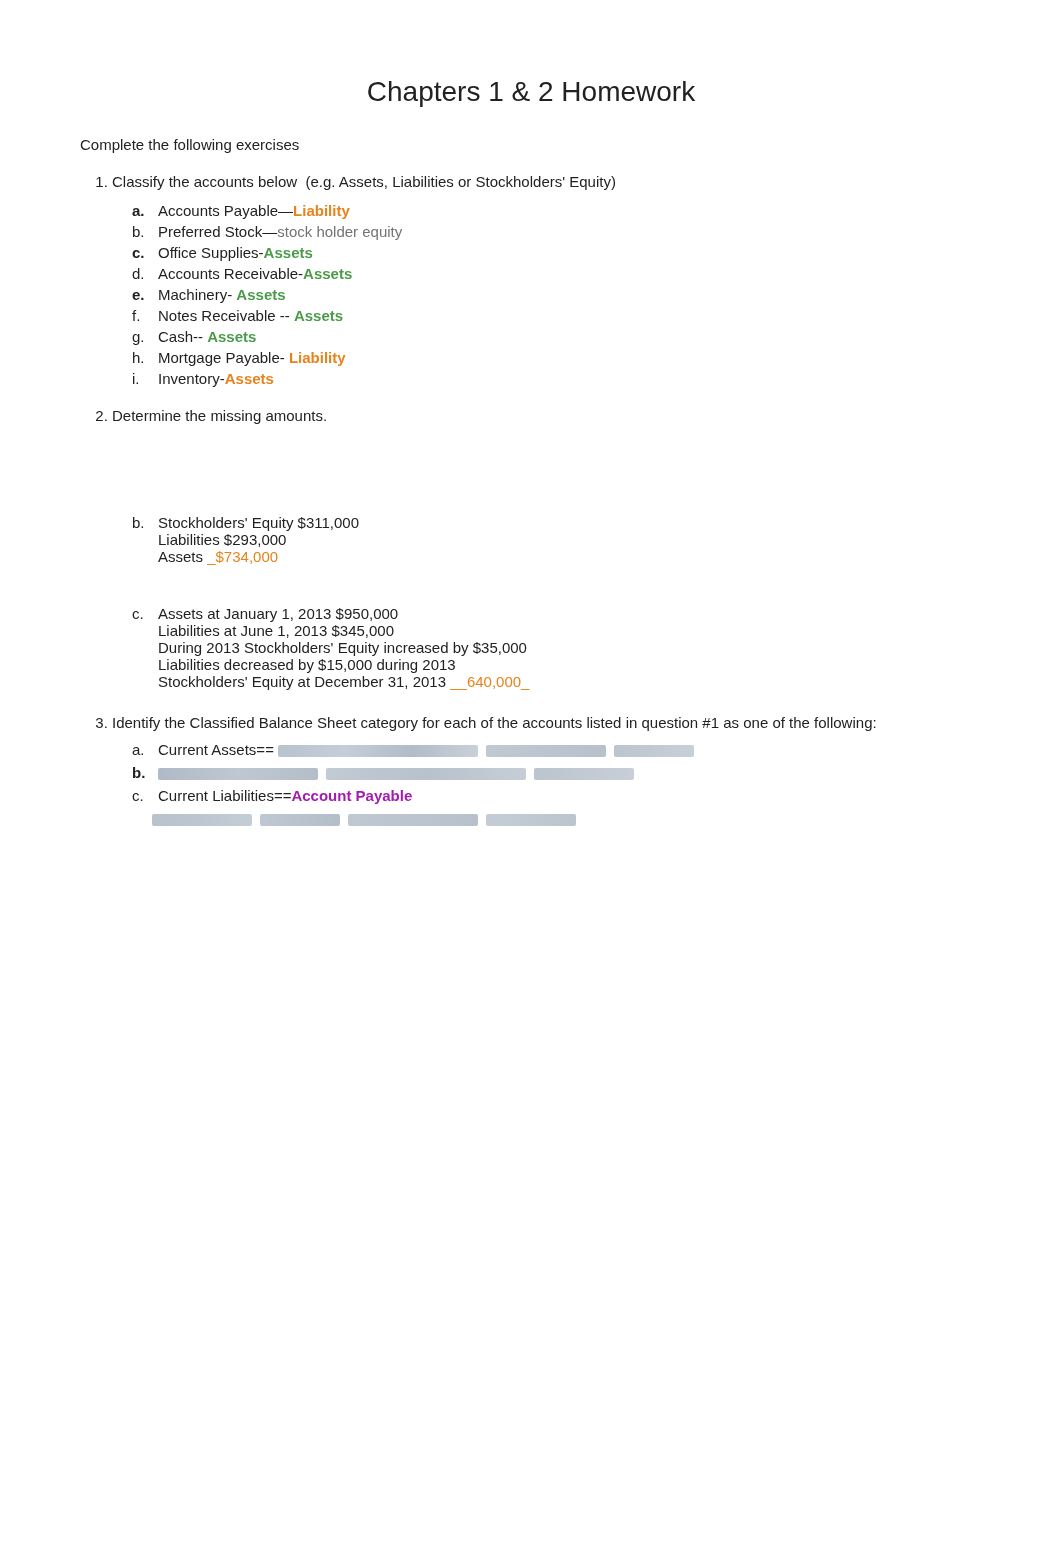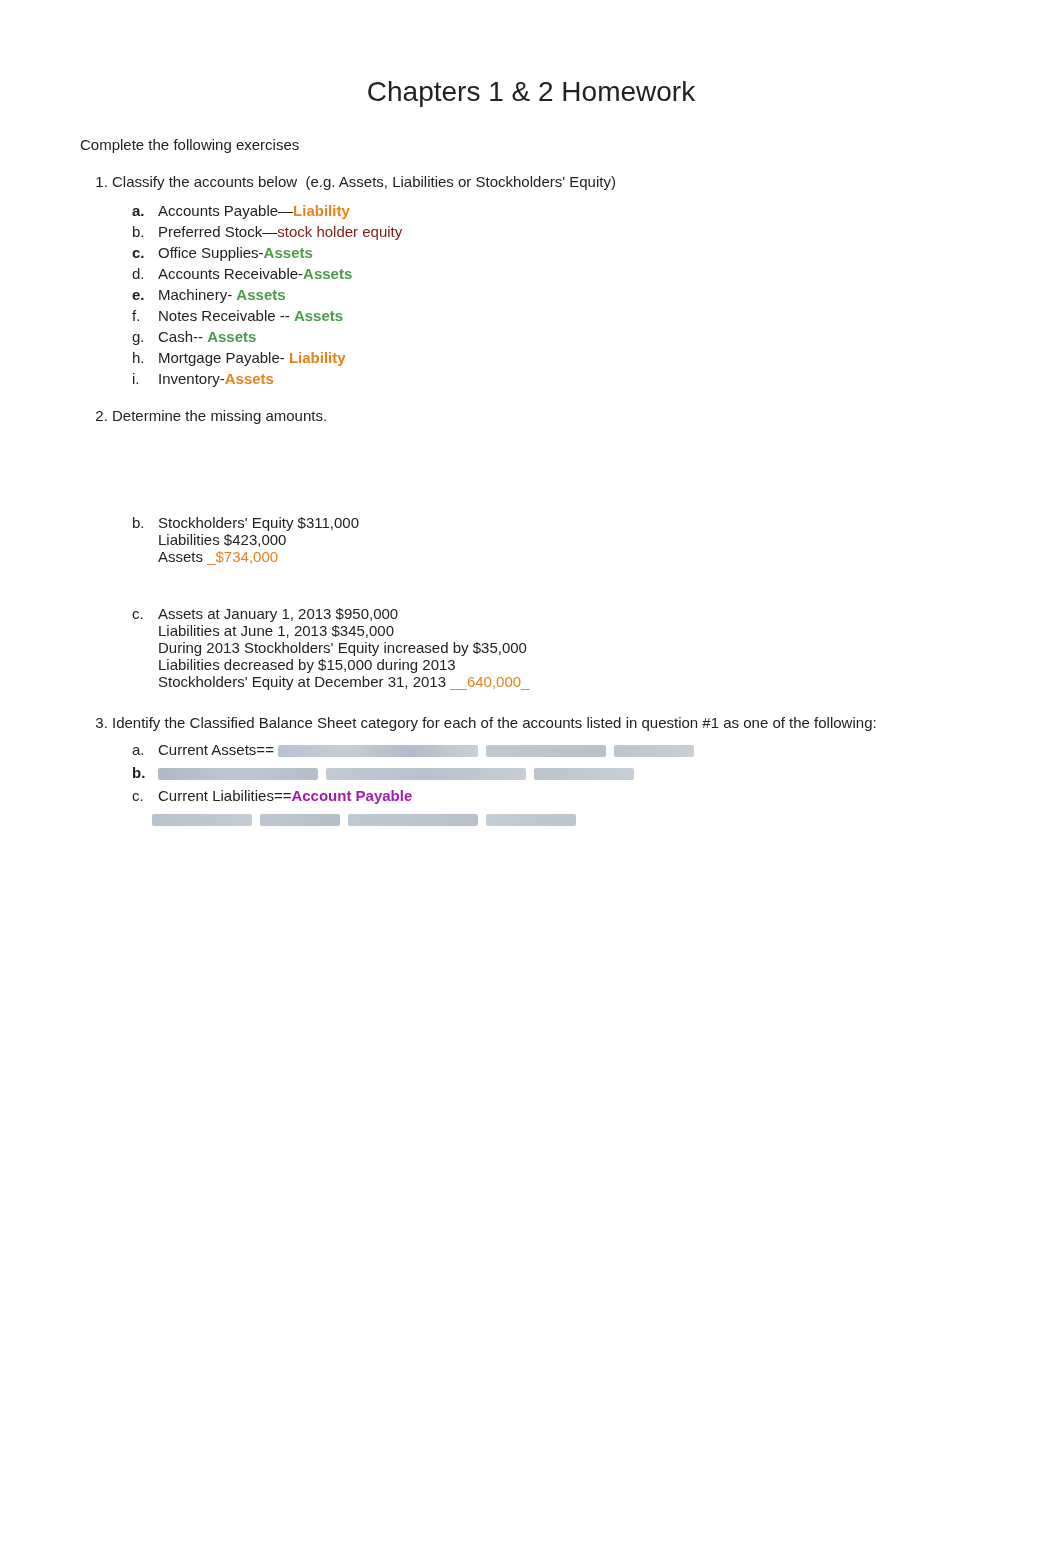--- a/index.html
+++ b/index.html
@@ -60,21 +60,21 @@
     .alpha-label.bold {
       font-weight: bold;
     }
 
     .text-liability {
       color: #e8821a;
       font-weight: bold;
     }
 
     .text-stock-holder {
-      color: #7f1d1d;
+      color: #737373;
       font-weight: normal;
     }
 
     .text-assets-green {
       color: #4a9b4a;
       font-weight: bold;
     }
 
     .text-assets-orange {
       color: #e8821a;
@@ -202,21 +202,21 @@
     <span>Determine the missing amounts.</span>
 
     <div class="spacer"></div>
 
     
     <div class="part-b">
       <div style="display:flex; align-items: baseline; gap: 6px; margin-bottom: 4px;">
         <span class="alpha-label">b.</span>
         <div>
           <div>Stockholders' Equity $311,000</div>
-          <div>Liabilities $423,000</div>
+          <div>Liabilities $293,000</div>
           <div>Assets <span class="text-answer">_$734,000</span></div>
         </div>
       </div>
     </div>
 
     <div class="small-spacer"></div>
 
     
     <div class="part-c">
       <div style="display:flex; align-items: baseline; gap: 6px;">

